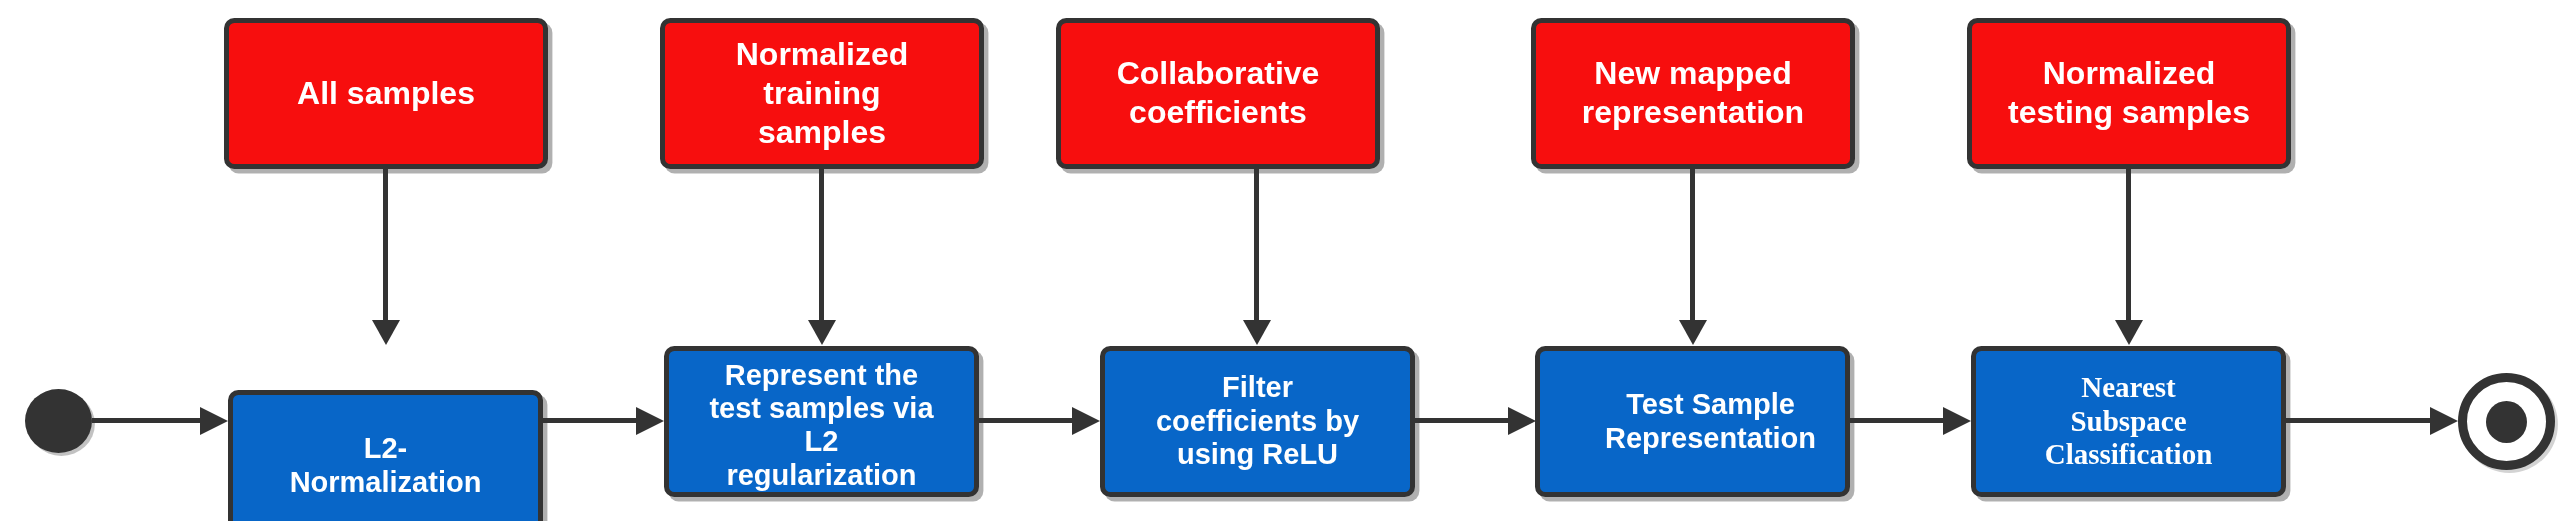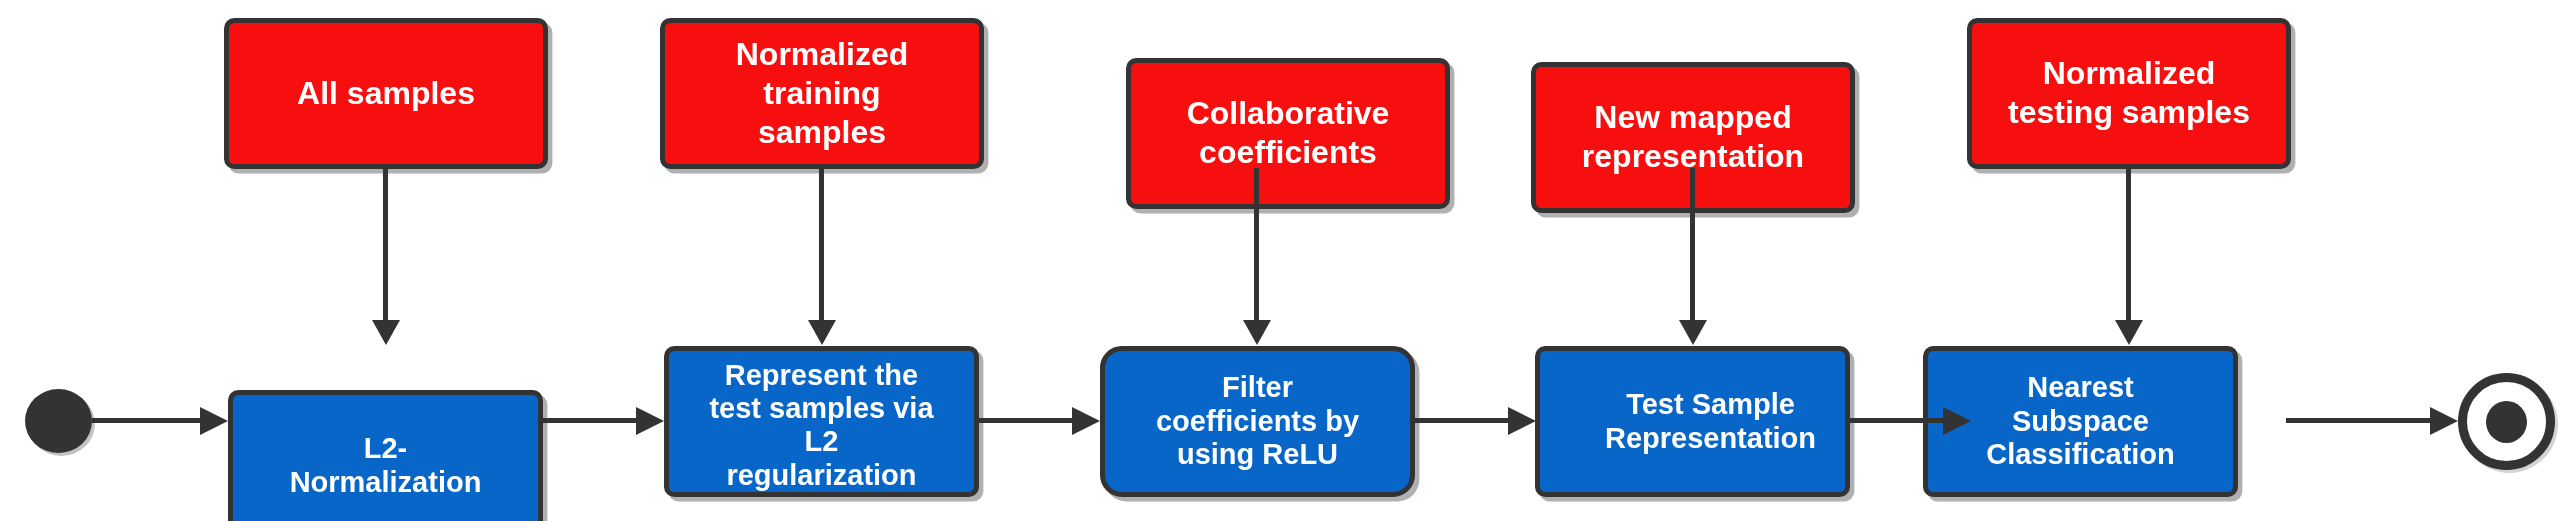--- a/index.html
+++ b/index.html
@@ -27,24 +27,24 @@
     font-weight: bold;
     display: flex; align-items: center; justify-content: center;
     text-align: center;
     box-shadow: 4.4px 4.4px 0 rgba(80,80,80,0.45);
   }
   .box .label { white-space: pre-line; }
 
   .box.red  { top: 17.6px;  height: 151px; width: 324px; background: var(--input-box);   font-size: 32px; line-height: 1.22; }
   .box.blue { top: 346px; height: 151px; width: 315px; background: var(--process-box); font-size: 29px; line-height: 1.15; }
 
-  .red.c1  { left: 224px; text-align: right; }  .red.c2  { left: 660px; }  .red.c3  { left: 1126px; margin-top: 40px; }
-  .red.c4  { left: 1531px; margin-top: 44px; } .red.c5  { left: 1967px; }
-  .blue.c1 { left: 228px; margin-top: 44px; }  .blue.c2 { left: 664px; align-items: flex-end; }  .blue.c3 { left: 1100px; border-radius: 22px; }
-  .blue.c4 { left: 1535px; padding-left: 36px; } .blue.c5 { left: 1923px; }
+  .red.c1  { left: 224px; text-align: right; }  .red.c2  { left: 660px; }  .red.c3  { left: 1056px; }
+  .red.c4  { left: 1531px; } .red.c5  { left: 1967px; }
+  .blue.c1 { left: 228px; margin-top: 44px; }  .blue.c2 { left: 664px; align-items: flex-end; }  .blue.c3 { left: 1100px; }
+  .blue.c4 { left: 1535px; padding-left: 36px; } .blue.c5 { left: 1971px; font-family: Liberation Serif, serif; }
 
   
   .varrow { position: absolute; top: 168px; height: 177px; width: 28px; }
   .varrow .shaft { position: absolute; top: 0; bottom: 22px; left: 11px; width: 5.1px; background: var(--stroke); }
   .varrow .head  { position: absolute; bottom: 0; left: 0; width: 0; height: 0;
                    border-top: 25px solid var(--stroke);
                    border-left: 14px solid transparent; border-right: 14px solid transparent; }
   .varrow.c1 { left: 372px; }  .varrow.c2 { left: 808px; } .varrow.c3 { left: 1243px; }
   .varrow.c4 { left: 1679px; } .varrow.c5 { left: 2115px; }
 

